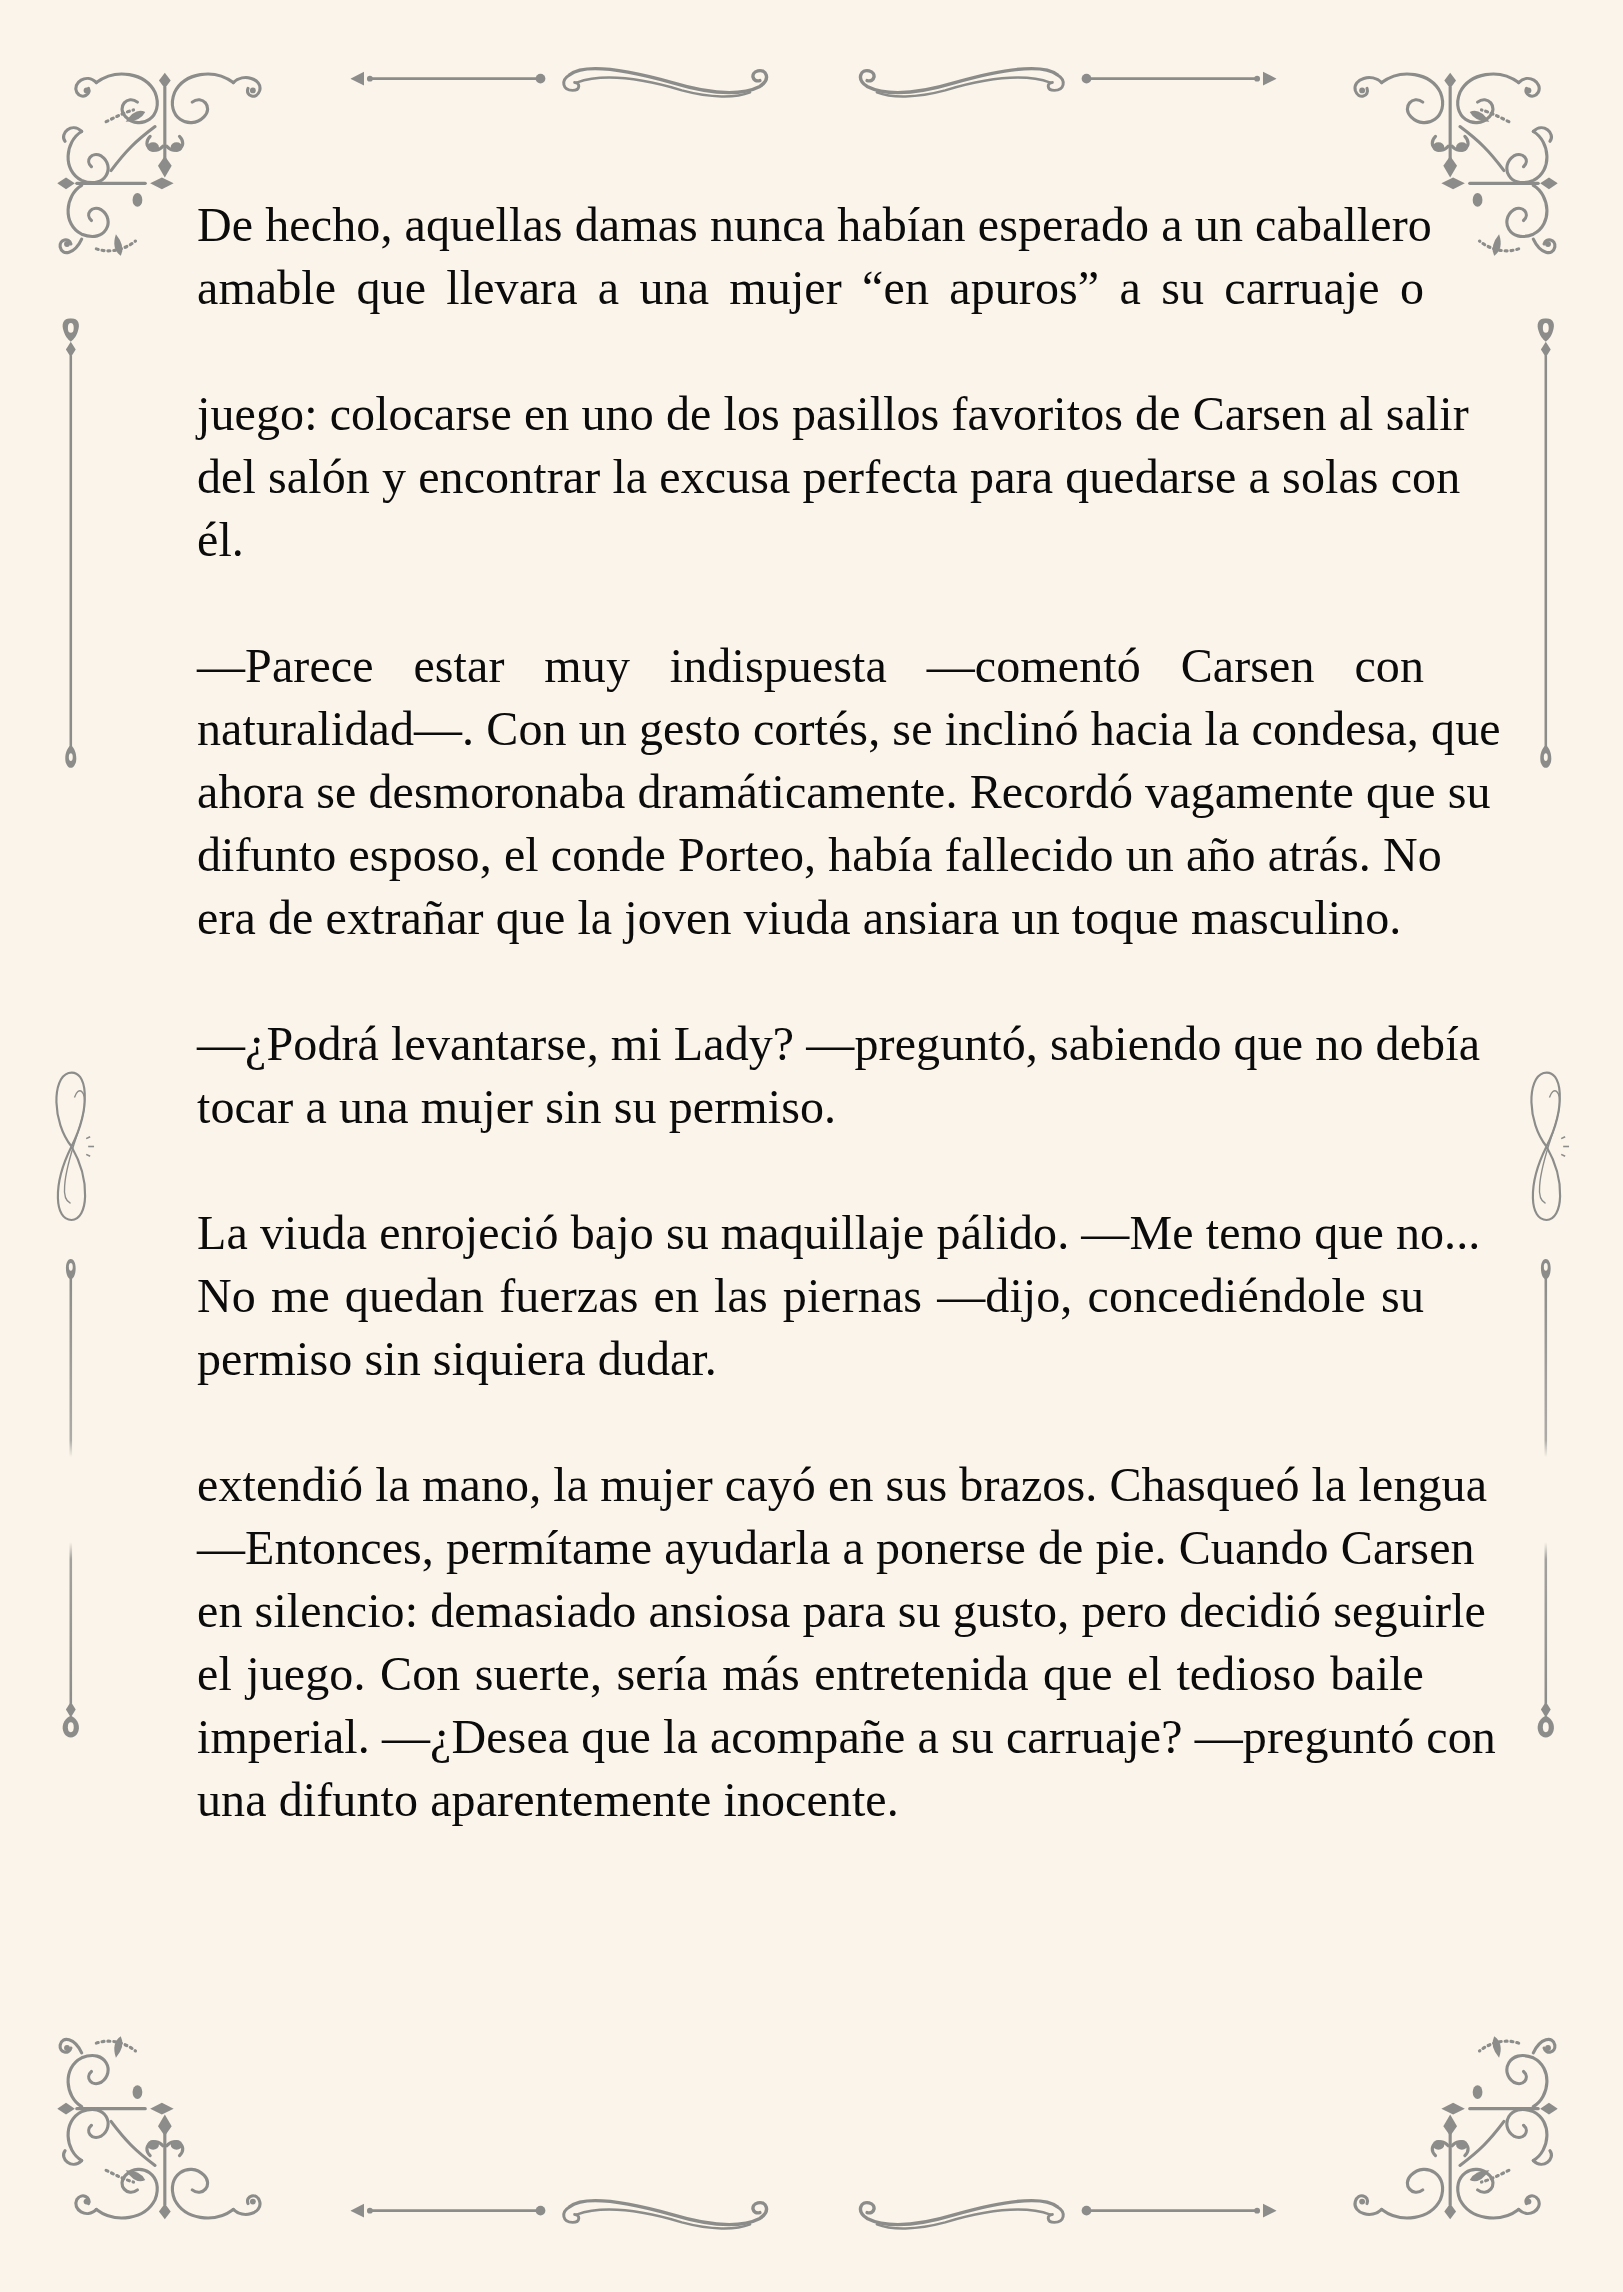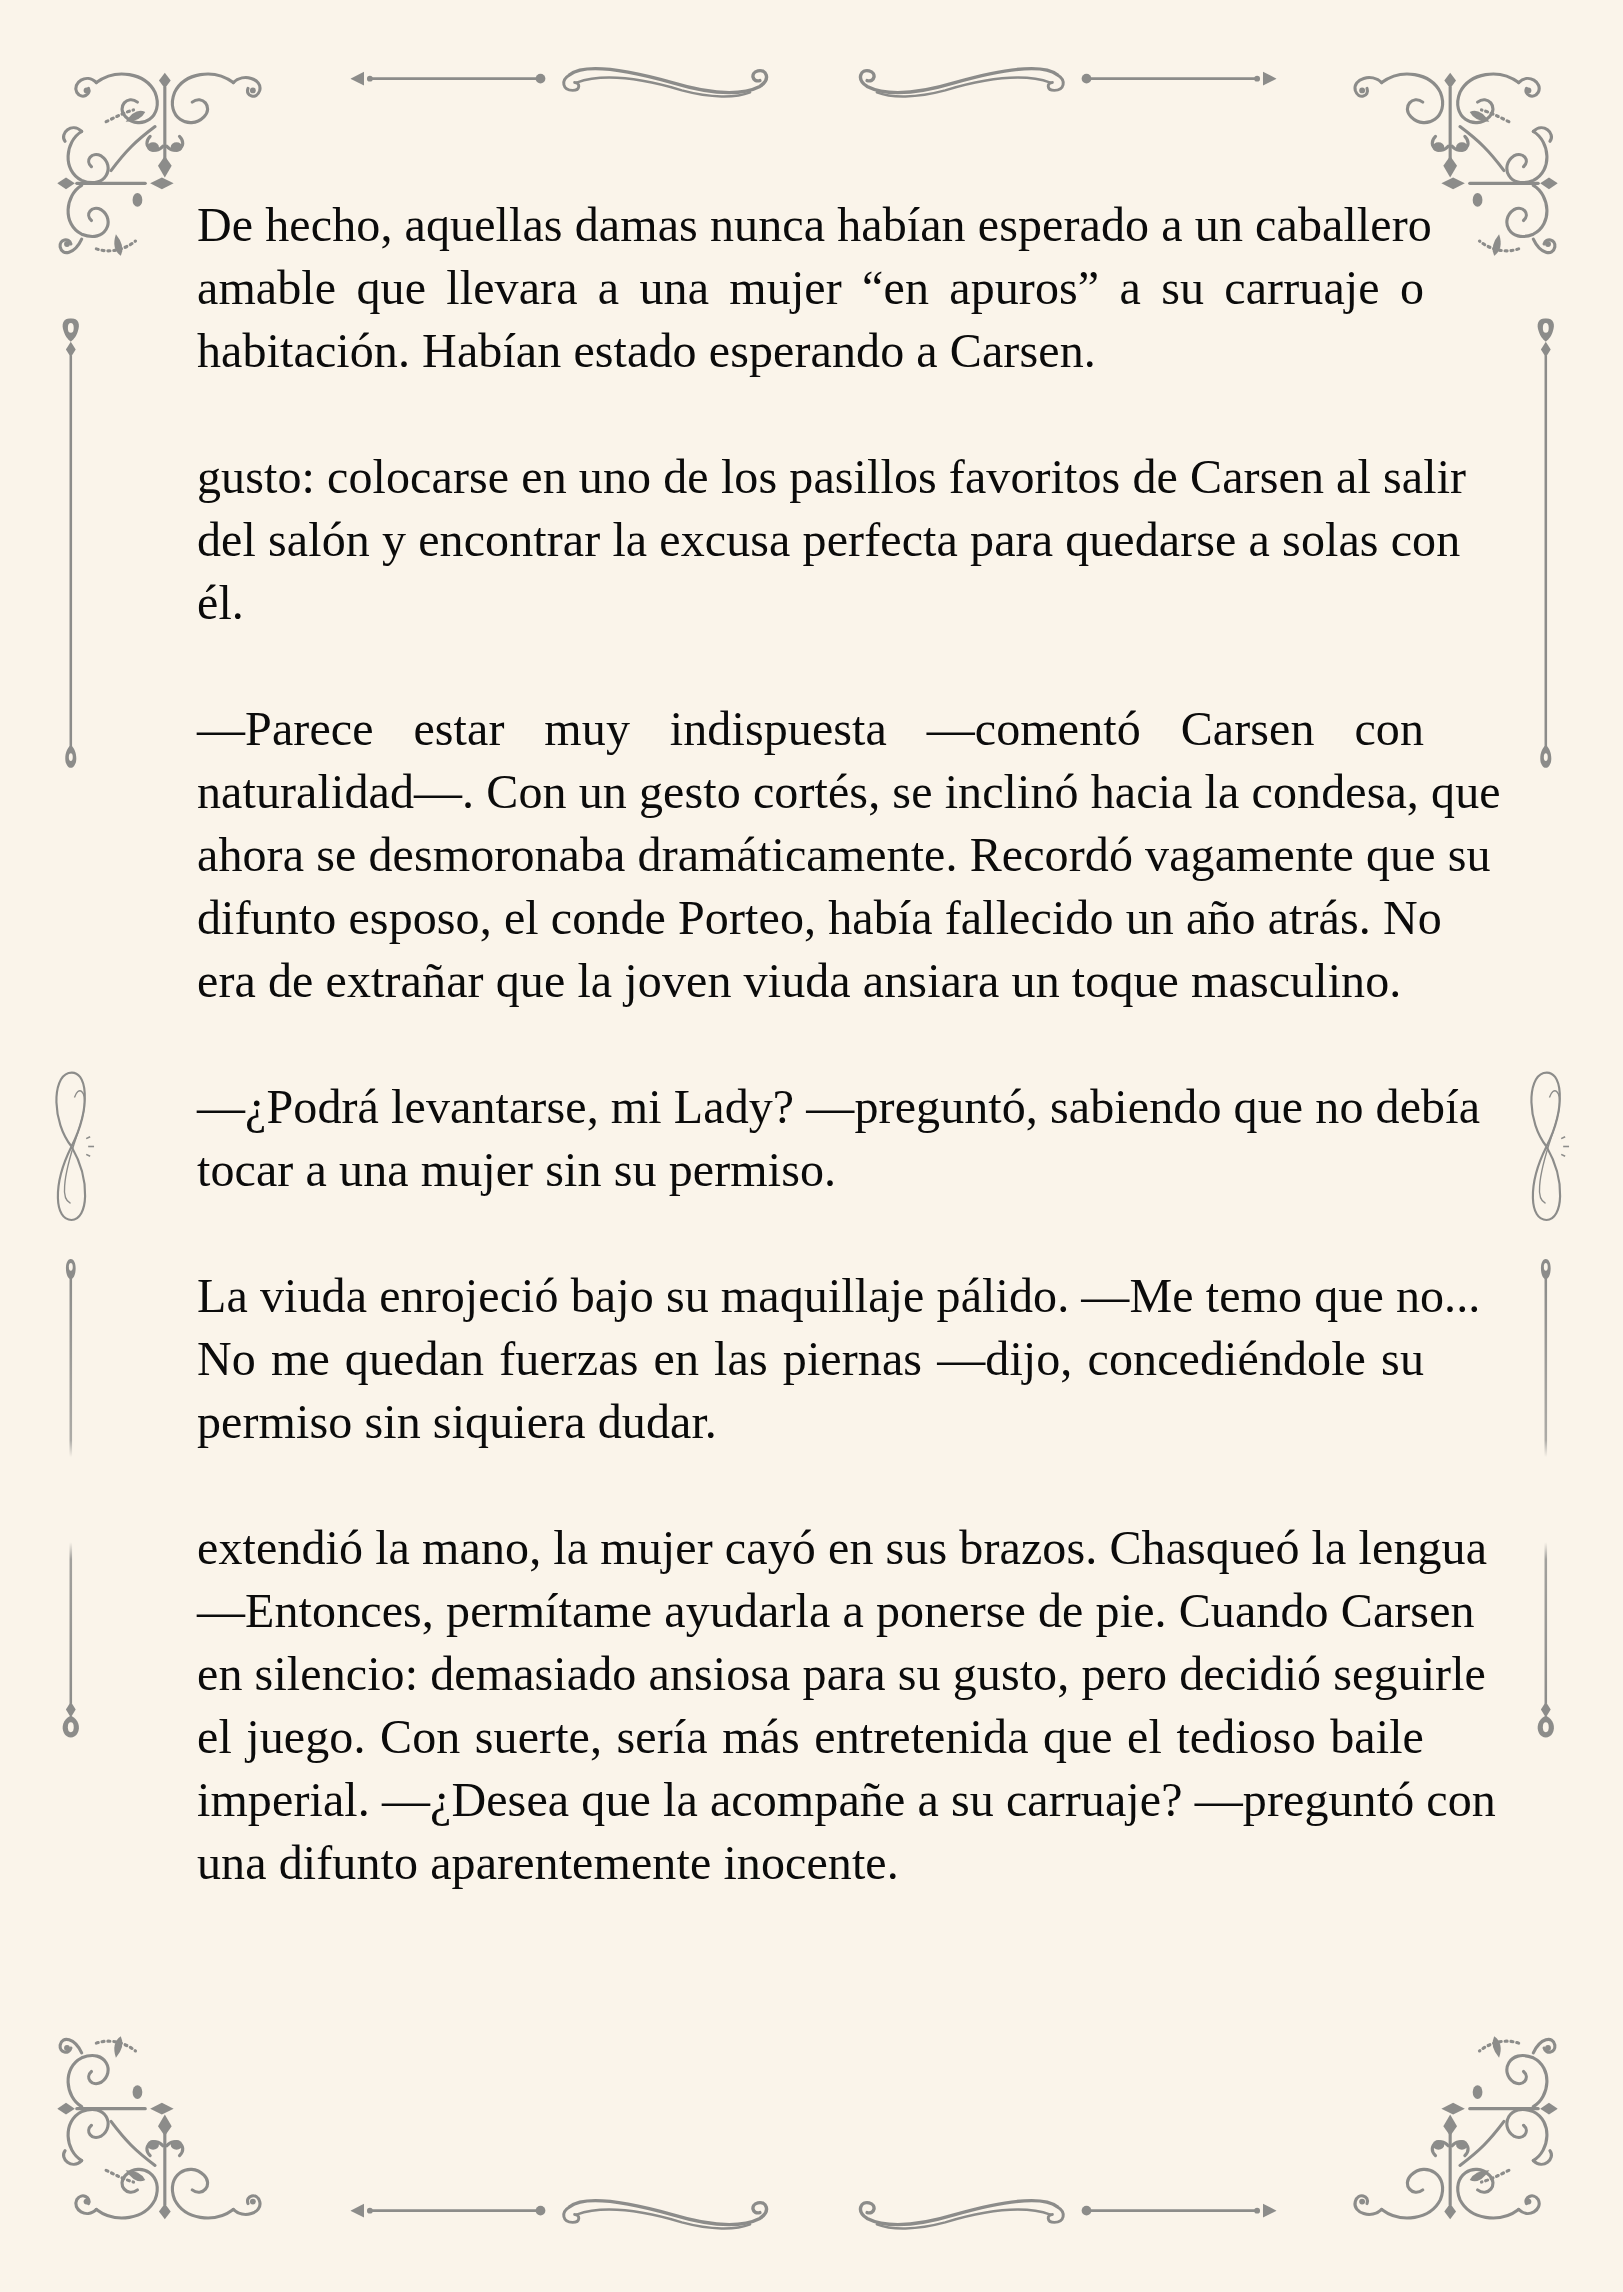--- a/index.html
+++ b/index.html
@@ -187,24 +187,23 @@
 <div class="orn" style="left:1536px; top:1259px;">
   <svg width="19.6" height="480" viewBox="0 0 20 490">
       <use href="#rod-lower"></use>
     </svg>
 </div>
 
 <main class="text-block">
   <p class="para">
     <span class="line">De hecho, aquellas damas nunca habían esperado a un caballero</span>
     <span class="line">amable que llevara a una mujer “en apuros” a su carruaje o</span>
-    <span class="line last">habitación. Habían estado esperando a Carsen.</span>
-  </p>
-  <p class="para">
-    <span class="line">gusto: colocarse en uno de los pasillos favoritos de Carsen al salir</span>
+  </p>
+  <p class="para">
+    <span class="line">juego: colocarse en uno de los pasillos favoritos de Carsen al salir</span>
     <span class="line">del salón y encontrar la excusa perfecta para quedarse a solas con</span>
     <span class="line last">él.</span>
   </p>
   <p class="para">
     <span class="line">—Parece estar muy indispuesta —comentó Carsen con</span>
     <span class="line">naturalidad—. Con un gesto cortés, se inclinó hacia la condesa, que</span>
     <span class="line">ahora se desmoronaba dramáticamente. Recordó vagamente que su</span>
     <span class="line">difunto esposo, el conde Porteo, había fallecido un año atrás. No</span>
     <span class="line last">era de extrañar que la joven viuda ansiara un toque masculino.</span>
   </p>

